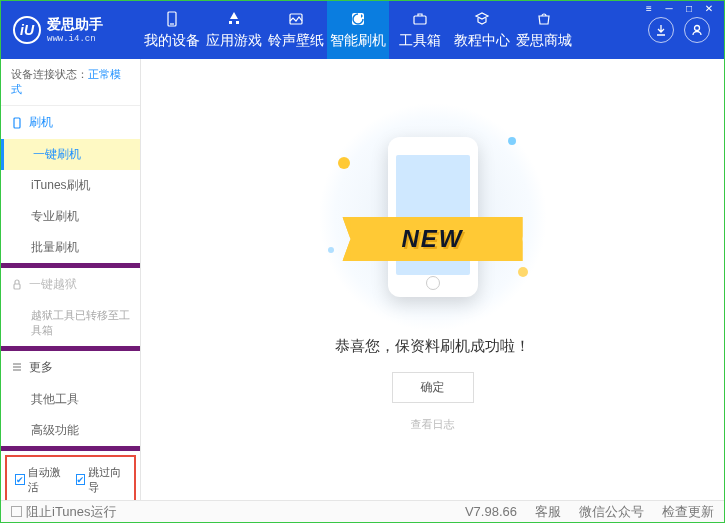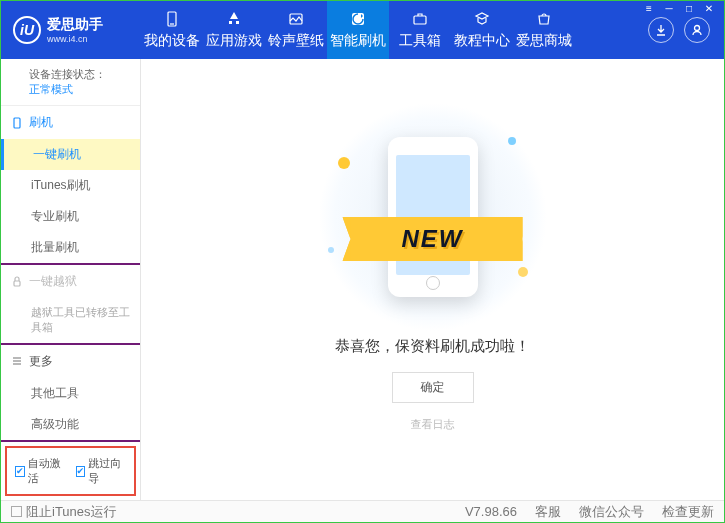--- a/index.html
+++ b/index.html
@@ -2,34 +2,34 @@
 <html><head>
 <meta charset="utf-8">
 <style>
 * { margin: 0; padding: 0; box-sizing: border-box; font-family: "Microsoft YaHei", Arial, sans-serif; }
 body { background: #fff; width: 725px; height: 523px; overflow: hidden; border: 1px solid #38c745; position: relative; }
 .header { background: #1d4ed8; height: 58px; display: flex; align-items: center; color: #fff; }
 .logo-area { display: flex; align-items: center; padding: 0 12px; width: 140px; }
 .logo-circle { width: 28px; height: 28px; border: 2px solid #fff; border-radius: 50%; display: flex; align-items: center; justify-content: center; font-weight: bold; font-size: 14px; font-style: italic; }
 .logo-text { margin-left: 6px; }
 .logo-title { font-size: 14px; font-weight: bold; }
-.logo-url { font-size: 9px; opacity: 0.85; }
+.logo-url { font-size: 9px; opacity: 0.85; font-family: Liberation Mono, monospace; }
 .nav { display: flex; flex: 1; height: 100%; }
 .nav-item { width: 62px; display: flex; flex-direction: column; align-items: center; justify-content: center; cursor: pointer; font-size: 14px; gap: 4px; }
 .nav-item.active { background: #0a7de0; justify-content: center; }
 .nav-icon { width: 18px; height: 18px; display: flex; align-items: center; justify-content: center; }
 .header-right { display: flex; align-items: center; gap: 10px; padding-right: 14px; }
 .header-icon-btn { width: 26px; height: 26px; border: 1.5px solid rgba(255,255,255,0.7); border-radius: 50%; display: flex; align-items: center; justify-content: center; cursor: pointer; }
 .win-controls { position: absolute; top: 0; right: 0; display: flex; gap: 2px; padding: 2px 6px; }
 .win-ctrl { width: 18px; height: 12px; color: #fff; font-size: 10px; text-align: center; cursor: pointer; }
 .body-area { display: flex; height: calc(100% - 58px - 22px); }
 .sidebar { width: 140px; border-right: 1px solid #e5e5e5; display: flex; flex-direction: column; font-size: 12px; }
-.status-bar { padding: 8px 28px; border-bottom: 1px solid #eee; color: #666; font-size: 11px; }
+.status-bar { padding: 8px 10px; border-bottom: 1px solid #eee; color: #666; font-size: 11px; }
 .status-value { color: #1e90ff; }
-.side-section { border-bottom: 2px solid #701a75; }
+.side-section { border-bottom: 5px solid #701a75; }
 .side-header { display: flex; align-items: center; padding: 8px 10px; color: #555; cursor: pointer; gap: 6px; }
 .side-header.blue { color: #1e90ff; }
 .side-header.gray { color: #bbb; }
 .side-sub { padding: 7px 10px 7px 30px; color: #666; cursor: pointer; }
 .side-sub.active { background: #fef9c3; color: #1e90ff; border-left: 3px solid #1e90ff; padding-left: 29px; }
 .side-sub.note { color: #aaa; font-size: 11px; line-height: 1.4; }
 .checkbox-row { display: flex; gap: 10px; padding: 8px 8px; border: 2px solid #e74c3c; margin: 4px; font-size: 11px; }
 .chk { display: flex; align-items: center; gap: 3px; color: #555; cursor: pointer; }
 .chk-box { width: 11px; height: 11px; border: 1px solid #1e90ff; display: flex; align-items: center; justify-content: center; color: #1e90ff; font-size: 9px; }
 .main { flex: 1; display: flex; flex-direction: column; align-items: center; justify-content: center; position: relative; }

